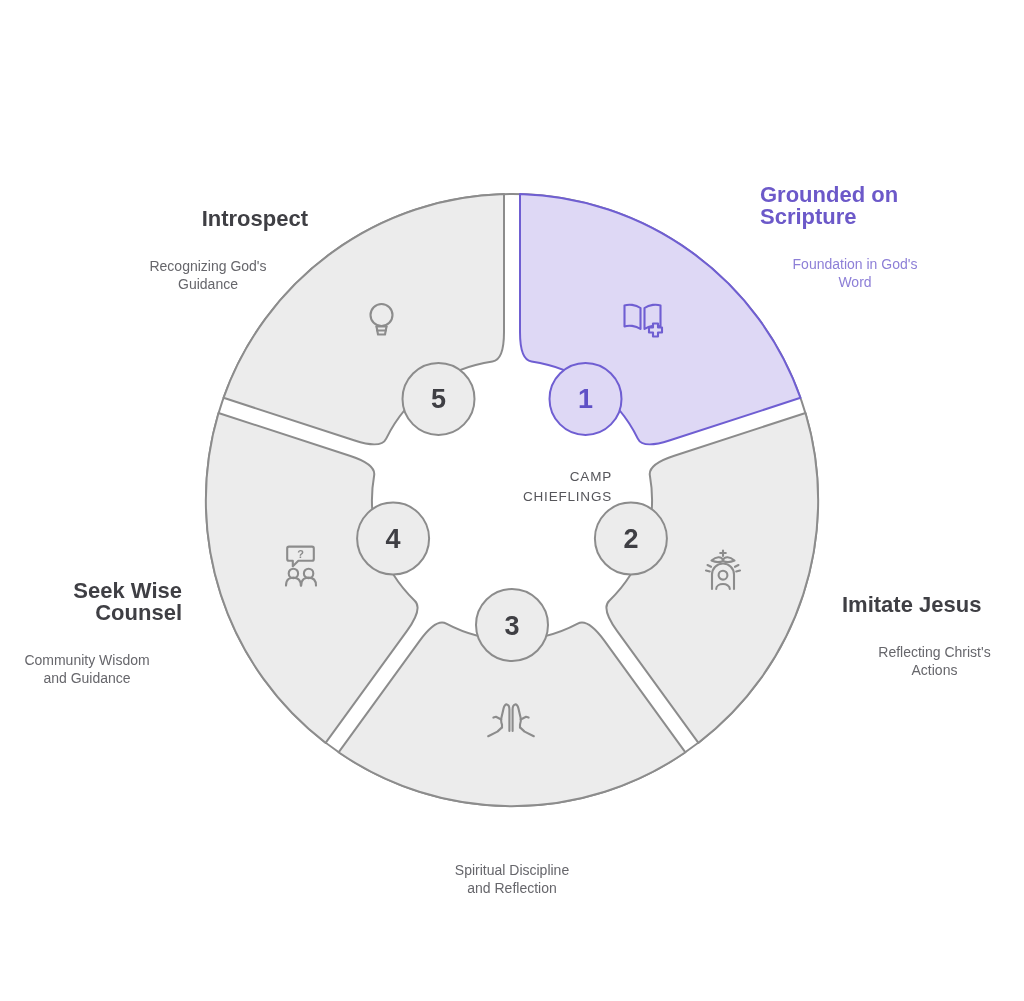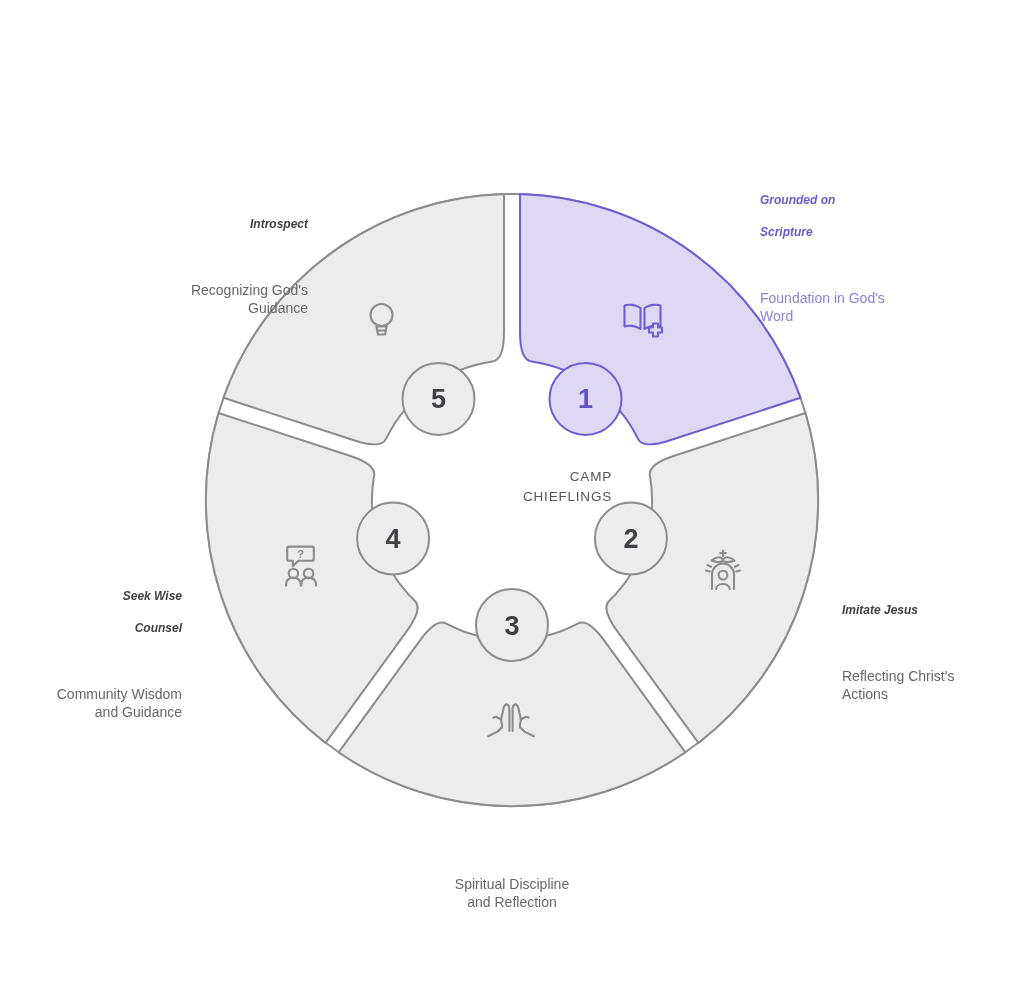--- a/index.html
+++ b/index.html
@@ -30,22 +30,22 @@
   .num{font-family:"Liberation Sans",sans-serif;font-size:27px;font-weight:bold;fill:var(--heading-text);text-anchor:middle;}
   .num.highlight{fill:var(--highlight-number);}
   .icon{fill:none;stroke:var(--segment-stroke);stroke-width:2.1;stroke-linecap:round;stroke-linejoin:round;}
   .icon.highlight{stroke:var(--highlight-stroke);}
   .icon .qmark{fill:var(--segment-stroke);stroke:none;font-family:"Liberation Sans",sans-serif;font-size:11px;font-weight:bold;text-anchor:middle;}
   .icon .plusfill{fill:var(--highlight-fill);}
 
   .page-title{position:absolute;left:0;top:90px;width:100%;text-align:center;
     font-size:21px;font-weight:bold;color:var(--title-text);letter-spacing:.2px;}
   .seg-label{position:absolute;white-space:pre-line;}
-  .seg-label .h{display:block;font-size:12px;font-weight:bold;line-height:32px;color:var(--heading-text);font-style:italic;}
-  .seg-label .s{display:block;margin-top:23px;font-size:14px;line-height:18px;color:var(--subtext);}
+  .seg-label .h{display:block;font-size:22px;font-weight:bold;line-height:22px;color:var(--heading-text);}
+  .seg-label .s{display:block;margin-top:9px;font-size:14px;line-height:18px;color:var(--subtext);text-align:center;}
   .seg-label.highlight .h{color:var(--highlight-heading);}
   .seg-label.highlight .s{color:var(--highlight-subtext);}
   .label-grounded{left:760px;top:166px;width:190px;text-align:left;}
   .label-imitate{left:842px;top:576px;width:185px;text-align:left;}
   .label-invest{left:392px;top:834px;width:240px;text-align:center;}
   .label-seek{right:842px;top:562px;width:190px;text-align:right;}
   .label-introspect{right:716px;top:190px;width:200px;text-align:right;}
   .center-label{position:absolute;left:412px;top:467px;width:200px;text-align:right;
     white-space:pre-line;font-size:13.5px;line-height:20px;letter-spacing:.8px;color:var(--center-text);}
 </style>

